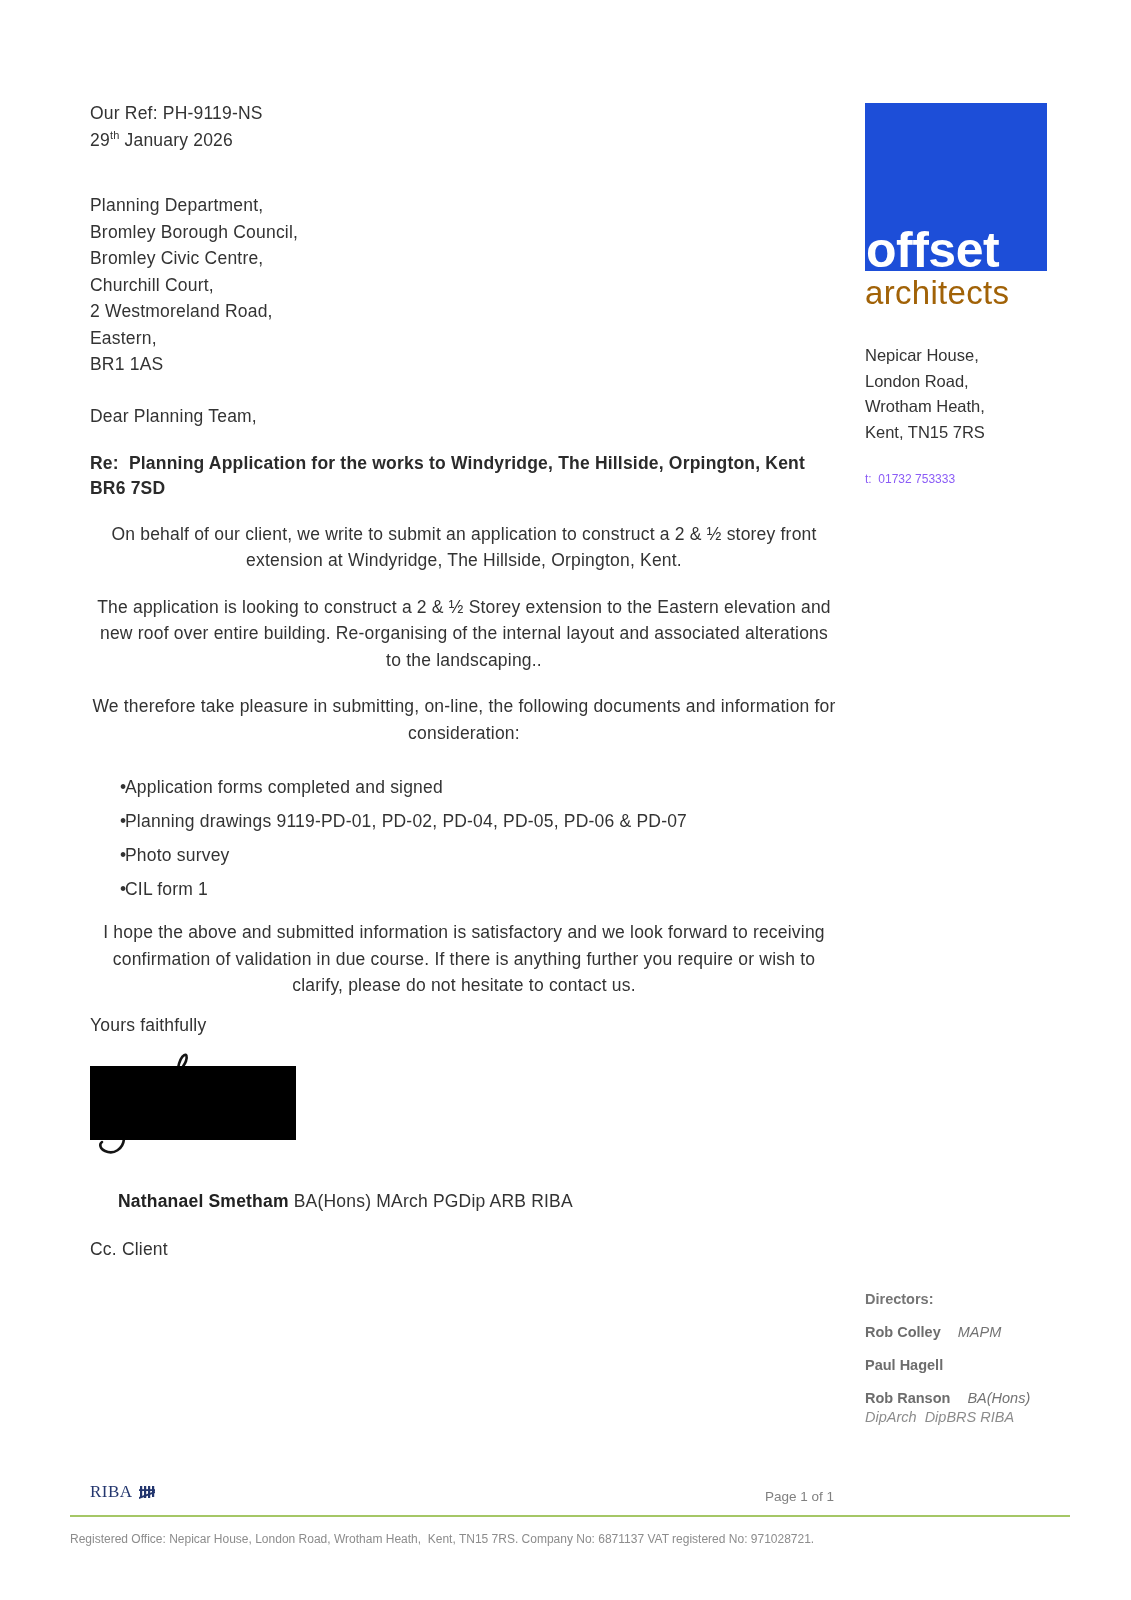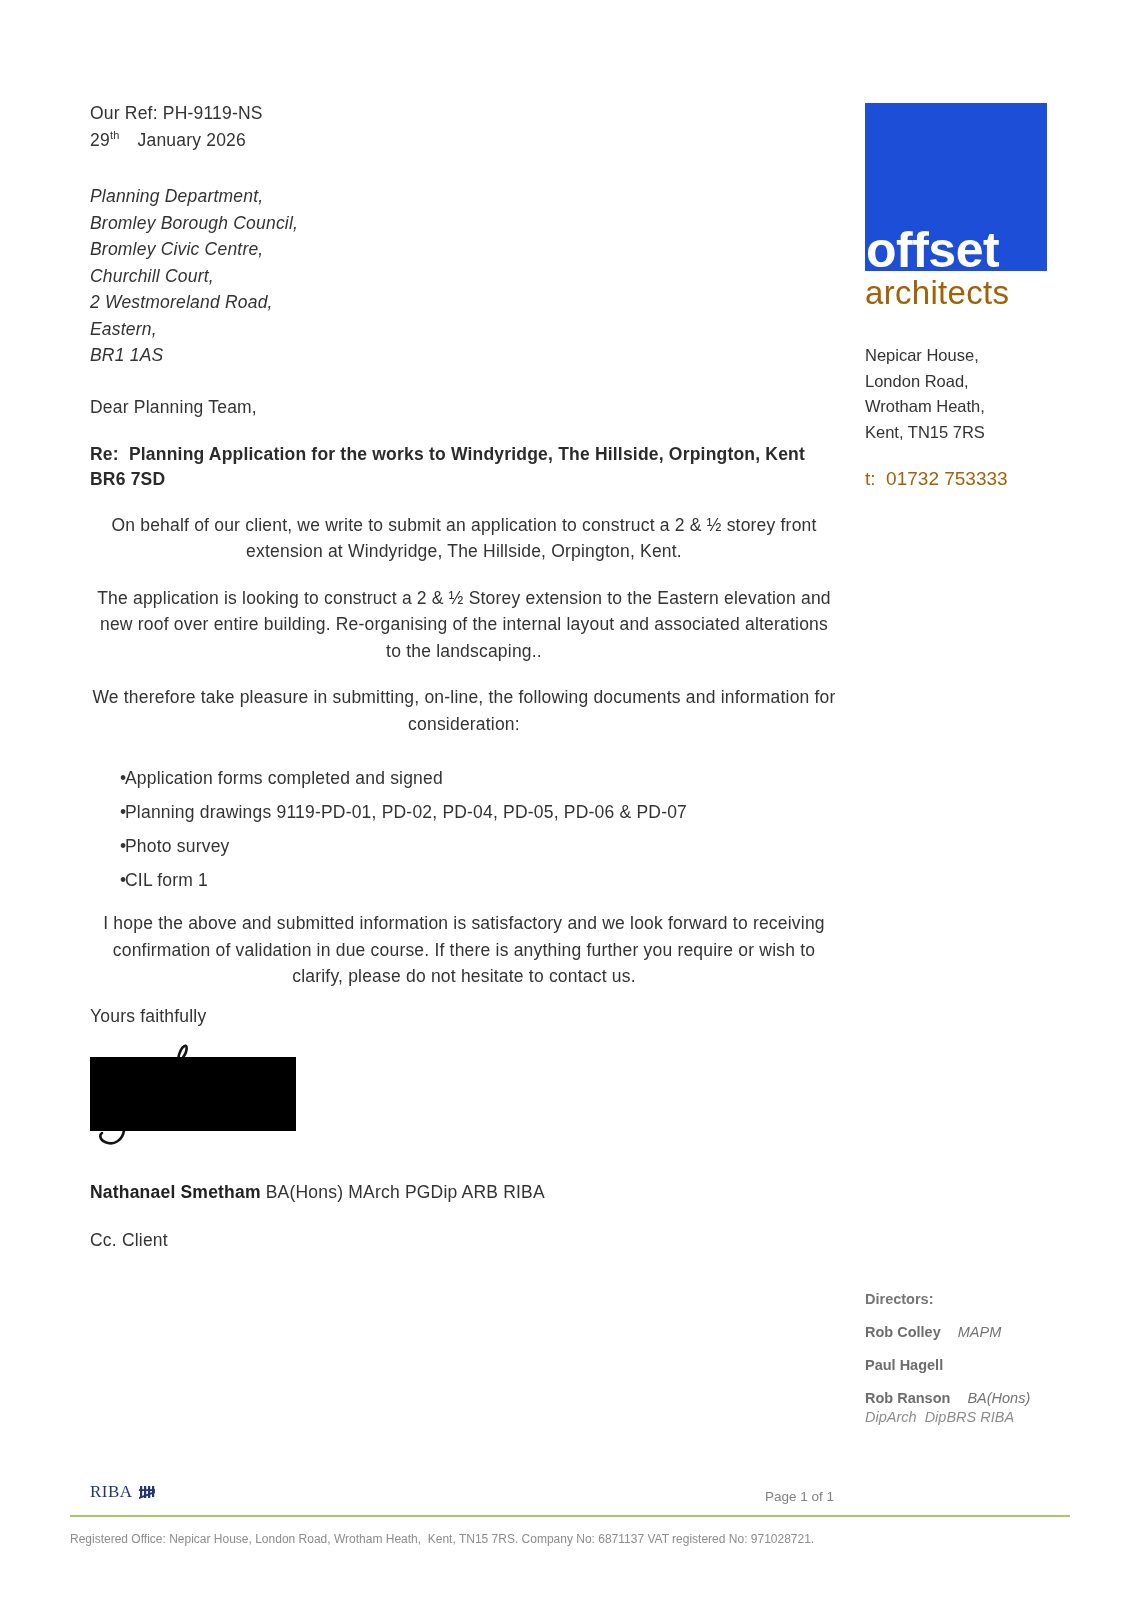--- a/index.html
+++ b/index.html
@@ -18,21 +18,21 @@
     position: absolute;
     left: 90px;
     top: 100px;
     width: 748px;
     font-size: 17.5px;
     line-height: 26.5px;
     letter-spacing: 0.2px;
   }
   .ref-line, .date-line { line-height: 27px; }
   .date-line sup { font-size: 11px; vertical-align: super; line-height: 0; }
-  .recipient-block { margin-top: 29px; font-style: italic; }
+  .recipient-block { margin-top: 38px; }
   .recipient-block div { line-height: 26.5px; }
   .salutation { margin-top: 25px; line-height: 27px; }
   .subject {
     margin-top: 21px;
     font-weight: bold;
     color: #2b2b2b;
   }
   .subject div {
     line-height: 25px;
     text-underline-offset: 4px;
@@ -45,21 +45,21 @@
   .closing { margin-top: 17px; }
   .signoff { margin-top: 13px; line-height: 27px; }
   
   .sig-wrap { position: relative; margin-top: 12px; width: 230px; height: 106px; }
   .sig-strokes { position: absolute; left: 0; top: 0; }
   .sig-redaction {
     position: absolute; left: 0; top: 15px;
     width: 206px; height: 74px;
     background: #000000;
   }
-  .name-line { margin-top: 31px; line-height: 27px; }
+  .name-line { margin-top: 31px; line-height: 27px; margin-left: 28px; }
   .name-line .sig-name { font-weight: bold; color: #222222; }
   .name-line .sig-quals { white-space: pre-wrap; }
   .cc-line { margin-top: 21px; line-height: 27px; }
   
   .right-col { position: absolute; left: 865px; top: 103px; width: 230px; }
   .logo-square {
     position: relative;
     width: 182px; height: 168px;
     background: #1d4ed8;
   }
@@ -67,21 +67,21 @@
     position: absolute; left: 1px; bottom: -4px;
     font-size: 50px; font-weight: bold; color: #ffffff;
     line-height: 1; letter-spacing: -0.5px;
   }
   .logo-sub {
     margin-top: 5px;
     font-size: 33px; color: #a16207;
     line-height: 1; letter-spacing: 0.3px;
   }
   .side-address { margin-top: 34px; font-size: 16.5px; line-height: 25.5px; color: #333; }
-  .side-phone { margin-top: 21px; font-size: 19px; line-height: 26px; white-space: pre-wrap; color: #a16207; }
+  .side-phone { margin-top: 21px; font-size: 12px; line-height: 26px; white-space: pre-wrap; color: #8b5cf6; }
   .side-links { margin-top: 24px; font-size: 13.2px; line-height: 19.5px; color: #3f3f3f; }
   
   .directors { position: absolute; left: 865px; top: 1290px; width: 250px; font-size: 14.5px; color: #8c8c8c; }
   .directors-label { font-weight: bold; color: #757575; line-height: 18px; }
   .director-row { margin-top: 15px; line-height: 18px; }
   .director-name { font-weight: bold; color: #6d6d6d; }
   .director-quals { color: #737373; margin-left: 17px; white-space: pre-wrap; font-style: italic; }
   .director-quals2 { line-height: 21px; color: #8c8c8c; white-space: pre-wrap; font-style: italic; }
   
   .riba-logo {
@@ -106,21 +106,21 @@
 </style>
 </head>
 <body>
 
 <div class="page">
 
   <div class="main-col">
 
     <div class="ref-line">Our Ref: PH-9119-NS</div>
 
-    <div class="date-line"><span>29</span><sup>th</sup><span style="white-space: pre-wrap; margin-left: 13px;"> January 2026</span></div>
+    <div class="date-line"><span>29</span><sup>th</sup><span style="white-space: pre-wrap;"> January 2026</span></div>
 
     <div class="recipient-block">
       <div>Planning Department,</div>
       <div>Bromley Borough Council,</div>
       <div>Bromley Civic Centre,</div>
       <div>Churchill Court,</div>
       <div>2 Westmoreland Road,</div>
       <div>Eastern,</div>
       <div>BR1 1AS</div>
     </div>

